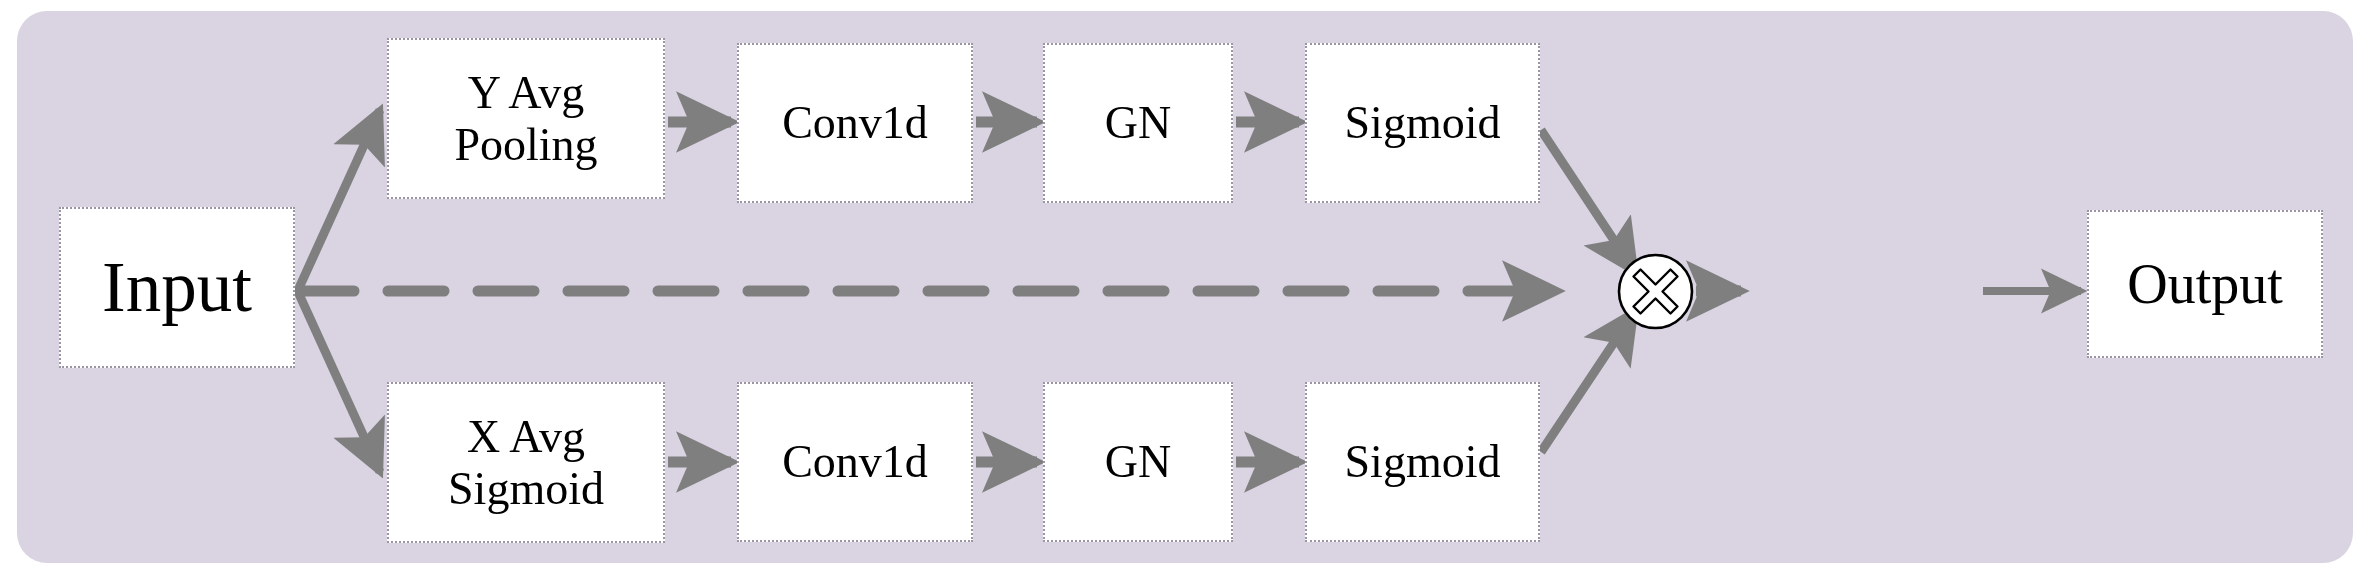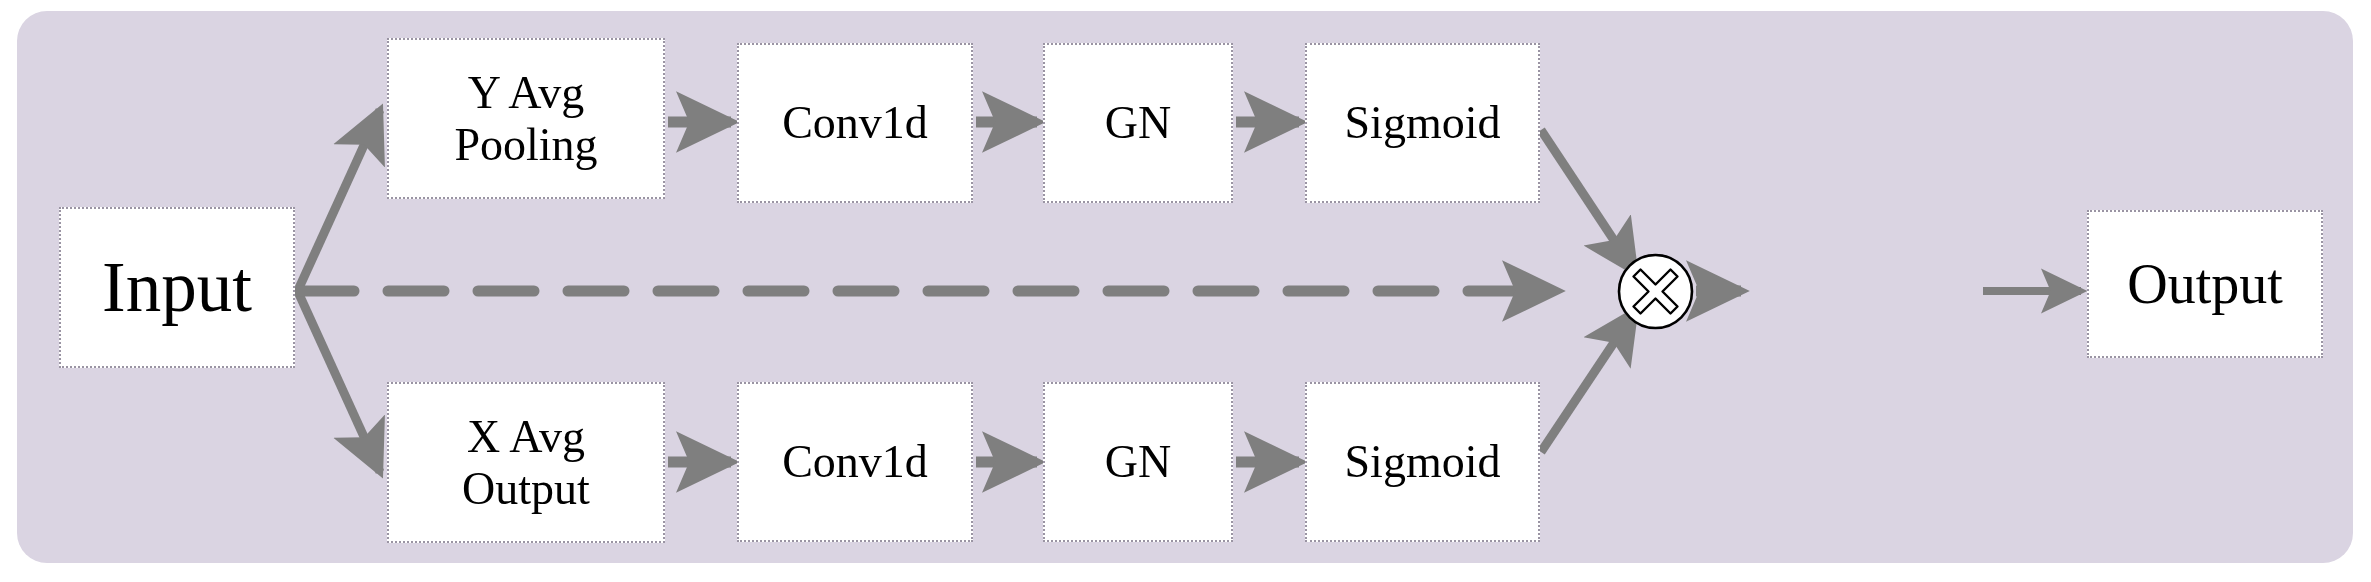--- a/index.html
+++ b/index.html
@@ -133,21 +133,21 @@
   <div class="node" id="node-gn-top">
     <span class="label">GN</span>
   </div>
 
   <div class="node" id="node-sig-top">
     <span class="label">Sigmoid</span>
   </div>
 
   <div class="node" id="node-x-pool">
     <span class="label">X Avg
-Output</span>
+Sigmoid</span>
   </div>
 
   <div class="node" id="node-conv1d-bot">
     <span class="label">Conv1d</span>
   </div>
 
   <div class="node" id="node-gn-bot">
     <span class="label">GN</span>
   </div>
 

